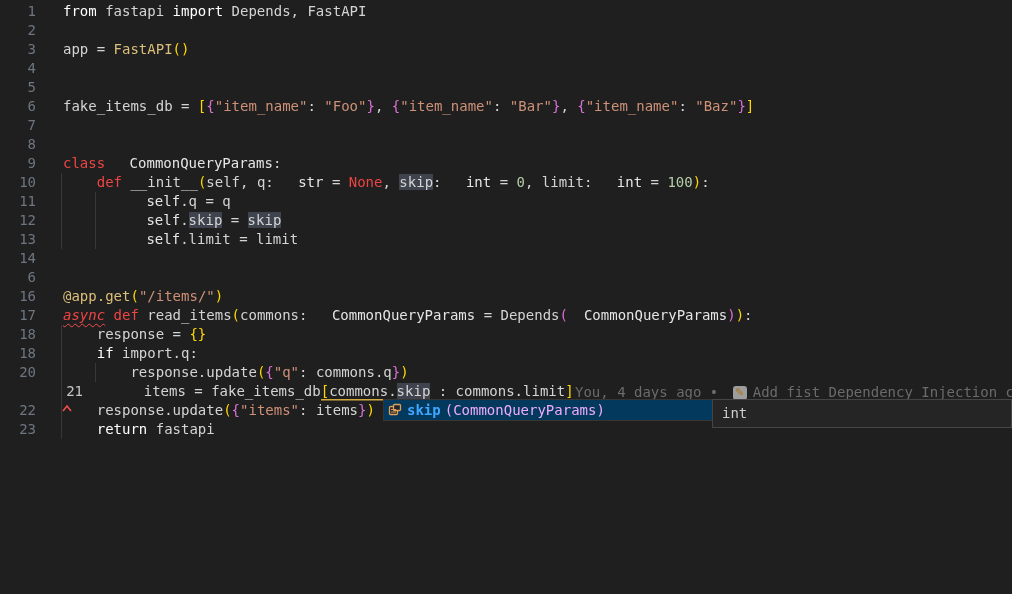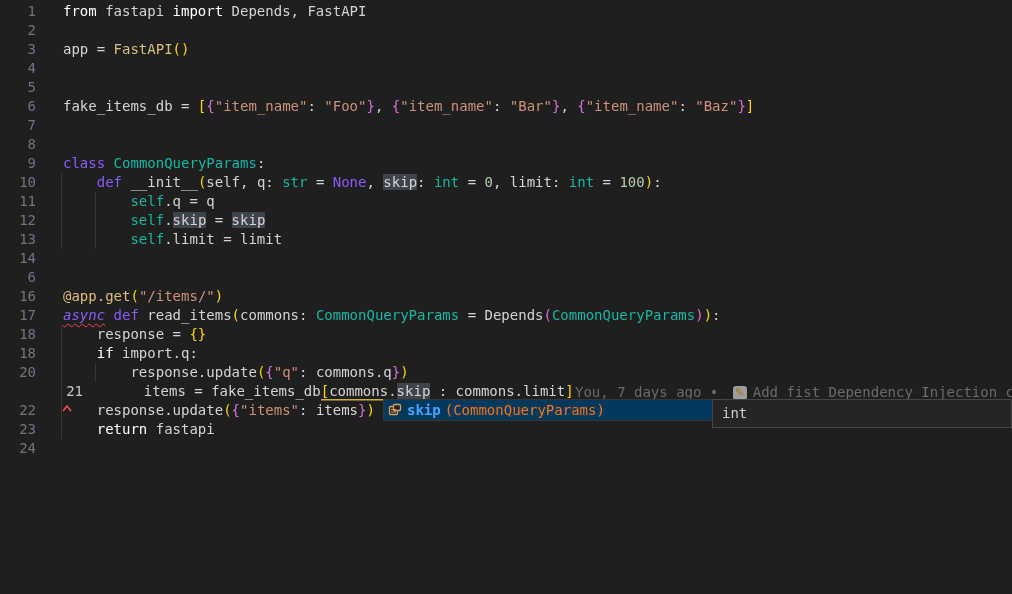--- a/index.html
+++ b/index.html
@@ -5,22 +5,22 @@
   html,body{margin:0;padding:0;background:#1f1f1f;}
   #screen{position:relative;width:1012px;height:594px;background:#1f1f1f;overflow:hidden;
     font-family:"DejaVu Sans Mono","Liberation Mono",monospace;font-size:14px;line-height:19px;color:#d4d4d4;}
   #code-area{position:absolute;left:0;top:2px;width:100%;}
   .line{display:flex;height:19px;white-space:pre;}
   .gutter{width:36px;flex:0 0 36px;text-align:right;color:#6e7681;user-select:none;}
   .gutter.active{color:#c6c6c6;padding-left:47px;}
   .code{margin-left:27px;white-space:pre;}
   .tk{white-space:pre;}
   .kw{color:#ffffff;}
-  .kw2{color:#8b5cf6;}
-  .type{color:#14b8a6;}
+  .kw2{color:#ef4444;}
+  .type{color:#e5e5e5;margin-left:16px;}
   .fn{color:#dcbf7a;}
   .str{color:#ce9178;}
   .num{color:#b5cea8;}
   .txt{color:#d4d4d4;}
   .b1{color:#ffd700;}
   .b2{color:#da70d6;}
   .hl{background:#3e434e;}
   .gu{box-shadow:0 1.5px 0 #d2a93f;}
   .sq{text-decoration:underline wavy #f14c4c 1px;text-underline-offset:3px;font-style:italic;}
   .indent-guide{position:absolute;width:1px;background:#373737;}
@@ -28,21 +28,21 @@
   #guide-b{left:95px;top:192px;height:57px;}
   #guide-c{left:61px;top:325px;height:114px;}
   #guide-d{left:95px;top:363px;height:19px;}
   #blame{position:absolute;left:575px;top:383px;height:19px;color:#6b6b6b;white-space:pre;display:flex;align-items:center;gap:6px;}
   #blame .msg{white-space:pre;}
   .pencil{display:inline-flex;align-items:center;justify-content:center;width:14px;height:14px;border-radius:3px;
     background:#9d9d9d;color:#a8781c;font-size:11px;line-height:14px;font-family:"DejaVu Sans",sans-serif;}
   #suggest{position:absolute;left:383px;top:399px;width:330px;height:22px;background:#252526;border:1px solid #353535;box-sizing:border-box;}
   #suggest-row{display:flex;align-items:center;gap:4px;height:100%;background:#04395e;padding-left:3px;box-sizing:border-box;}
   #suggest-row .match{color:#40a6ff;font-weight:bold;}
-  #suggest-row .rest{color:#f97316;}
+  #suggest-row .rest{color:#f0abfc;}
   #detail-pane{position:absolute;left:712px;top:399px;width:300px;height:29px;background:#252526;border:1px solid #454545;
     box-sizing:border-box;display:flex;align-items:center;padding-left:9px;color:#cccccc;}
   #err-caret{position:absolute;left:62px;top:404px;}
   .icon-svg{display:block;}
 </style>
 </head>
 <body>
 
 <div id="screen">
 
@@ -68,25 +68,24 @@
       <div class="line"><div class="gutter">14</div><div class="code"></div></div>
       <div class="line"><div class="gutter">6</div><div class="code"></div></div>
       <div class="line"><div class="gutter">16</div><div class="code"><span class="tk fn">@app.get</span><span class="tk b1">(</span><span class="tk str">"/items/"</span><span class="tk b1">)</span></div></div>
       <div class="line"><div class="gutter">17</div><div class="code"><span class="tk kw2 sq">async</span><span class="tk txt"> </span><span class="tk kw2">def</span><span class="tk txt"> read_items</span><span class="tk b1">(</span><span class="tk txt">commons: </span><span class="tk type">CommonQueryParams</span><span class="tk txt"> = Depends</span><span class="tk b2">(</span><span class="tk type">CommonQueryParams</span><span class="tk b2">)</span><span class="tk b1">)</span><span class="tk txt">:</span></div></div>
       <div class="line"><div class="gutter">18</div><div class="code"><span class="tk txt">    response = </span><span class="tk b1">{}</span></div></div>
       <div class="line"><div class="gutter">18</div><div class="code"><span class="tk txt">    </span><span class="tk kw">if</span><span class="tk txt"> import.q:</span></div></div>
       <div class="line"><div class="gutter">20</div><div class="code"><span class="tk txt">        response.update</span><span class="tk b1">(</span><span class="tk b2">{</span><span class="tk str">"q"</span><span class="tk txt">: commons.q</span><span class="tk b2">}</span><span class="tk b1">)</span></div></div>
       <div class="line"><div class="gutter active">21</div><div class="code"><span class="tk txt">    items = fake_items_db</span><span class="tk b1 gu">[</span><span class="tk txt gu">commons.</span><span class="tk txt hl gu">skip</span><span class="tk txt gu"> : commons.limit</span><span class="tk b1 gu">]</span></div></div>
       <div class="line"><div class="gutter">22</div><div class="code"><span class="tk txt">    response.update</span><span class="tk b1">(</span><span class="tk b2">{</span><span class="tk str">"items"</span><span class="tk txt">: items</span><span class="tk b2">}</span><span class="tk b1">)</span></div></div>
       <div class="line"><div class="gutter">23</div><div class="code"><span class="tk txt">    </span><span class="tk kw">return</span><span class="tk txt"> fastapi</span></div></div>
-      <div class="line"><div class="gutter">24</div><div class="code"></div></div>
     </div>
 
   <div id="blame">
-    <span class="msg">You, 7 days ago • </span><span class="pencil">✎</span><span class="msg">Add fist Dependency Injection c</span>
+    <span class="msg">You, 4 days ago • </span><span class="pencil">✎</span><span class="msg">Add fist Dependency Injection c</span>
   </div>
 
   <div id="err-caret">
     <svg class="icon-svg" width="14" height="8" viewBox="0 0 14 8">
       <polyline points="1,7 5,2 9,7" fill="none" stroke="#f14c4c" stroke-width="1.6"></polyline>
     </svg>
   </div>
 
   <div id="suggest">
     <div id="suggest-row">

